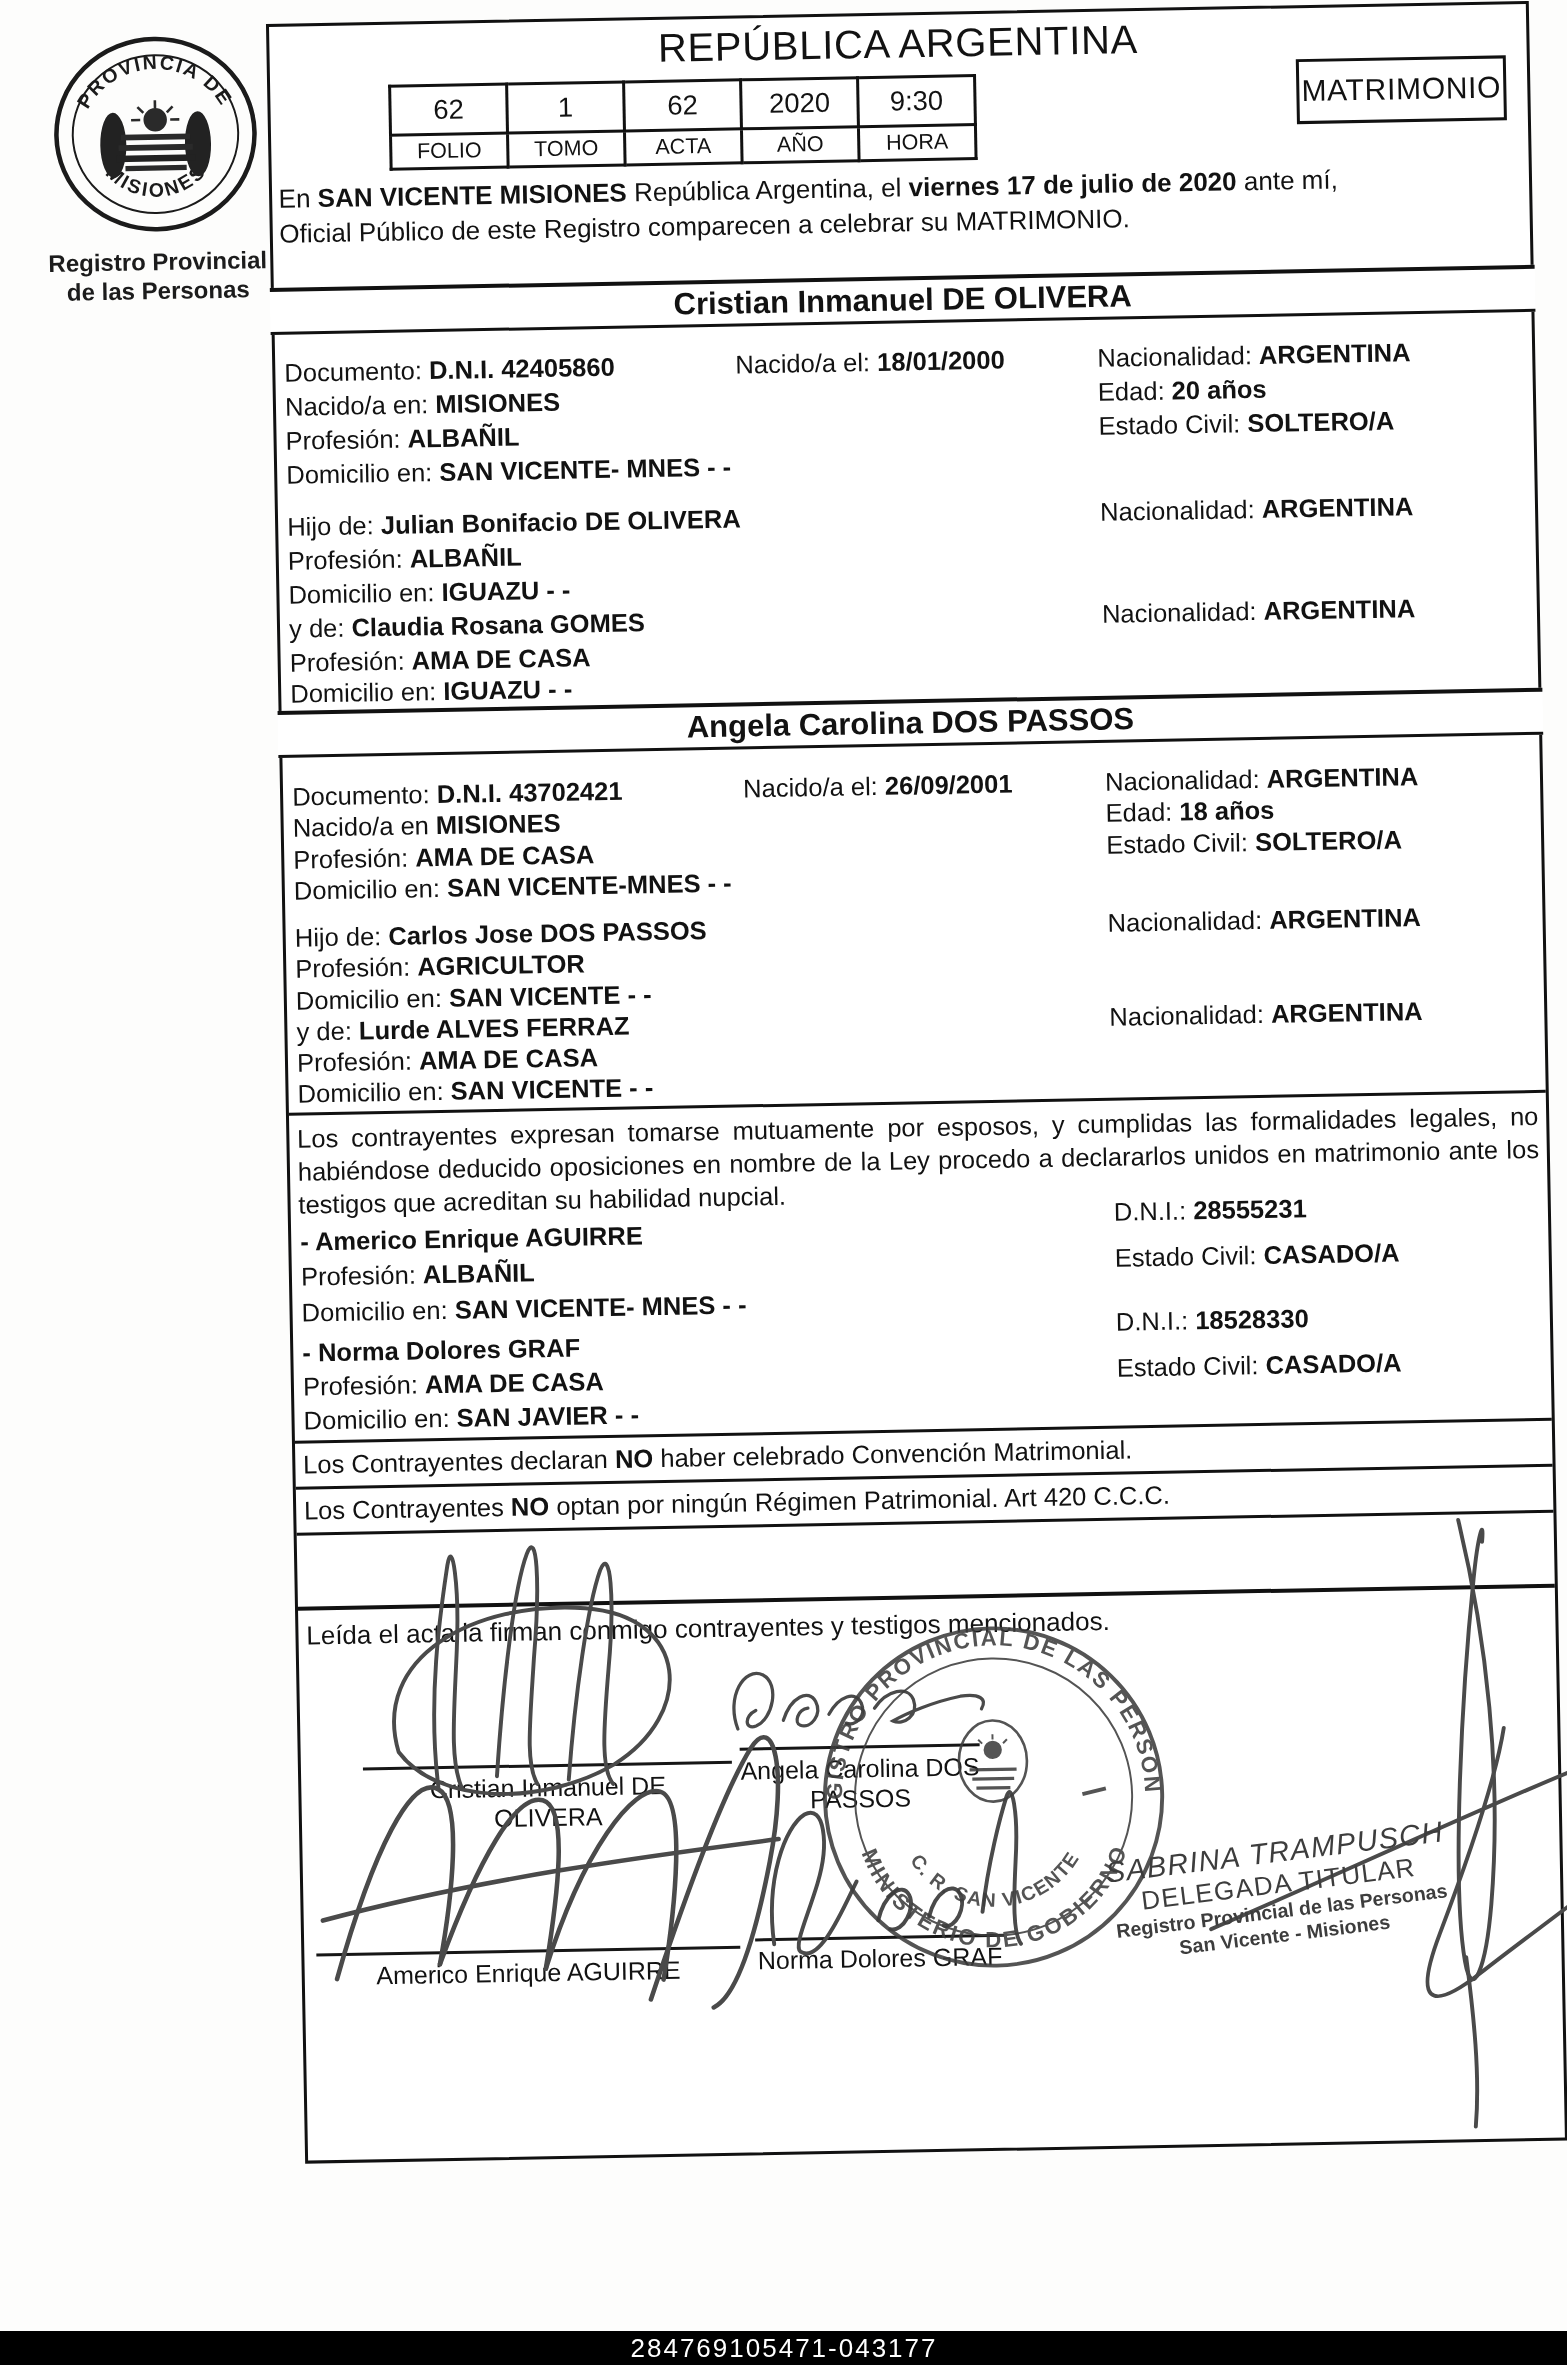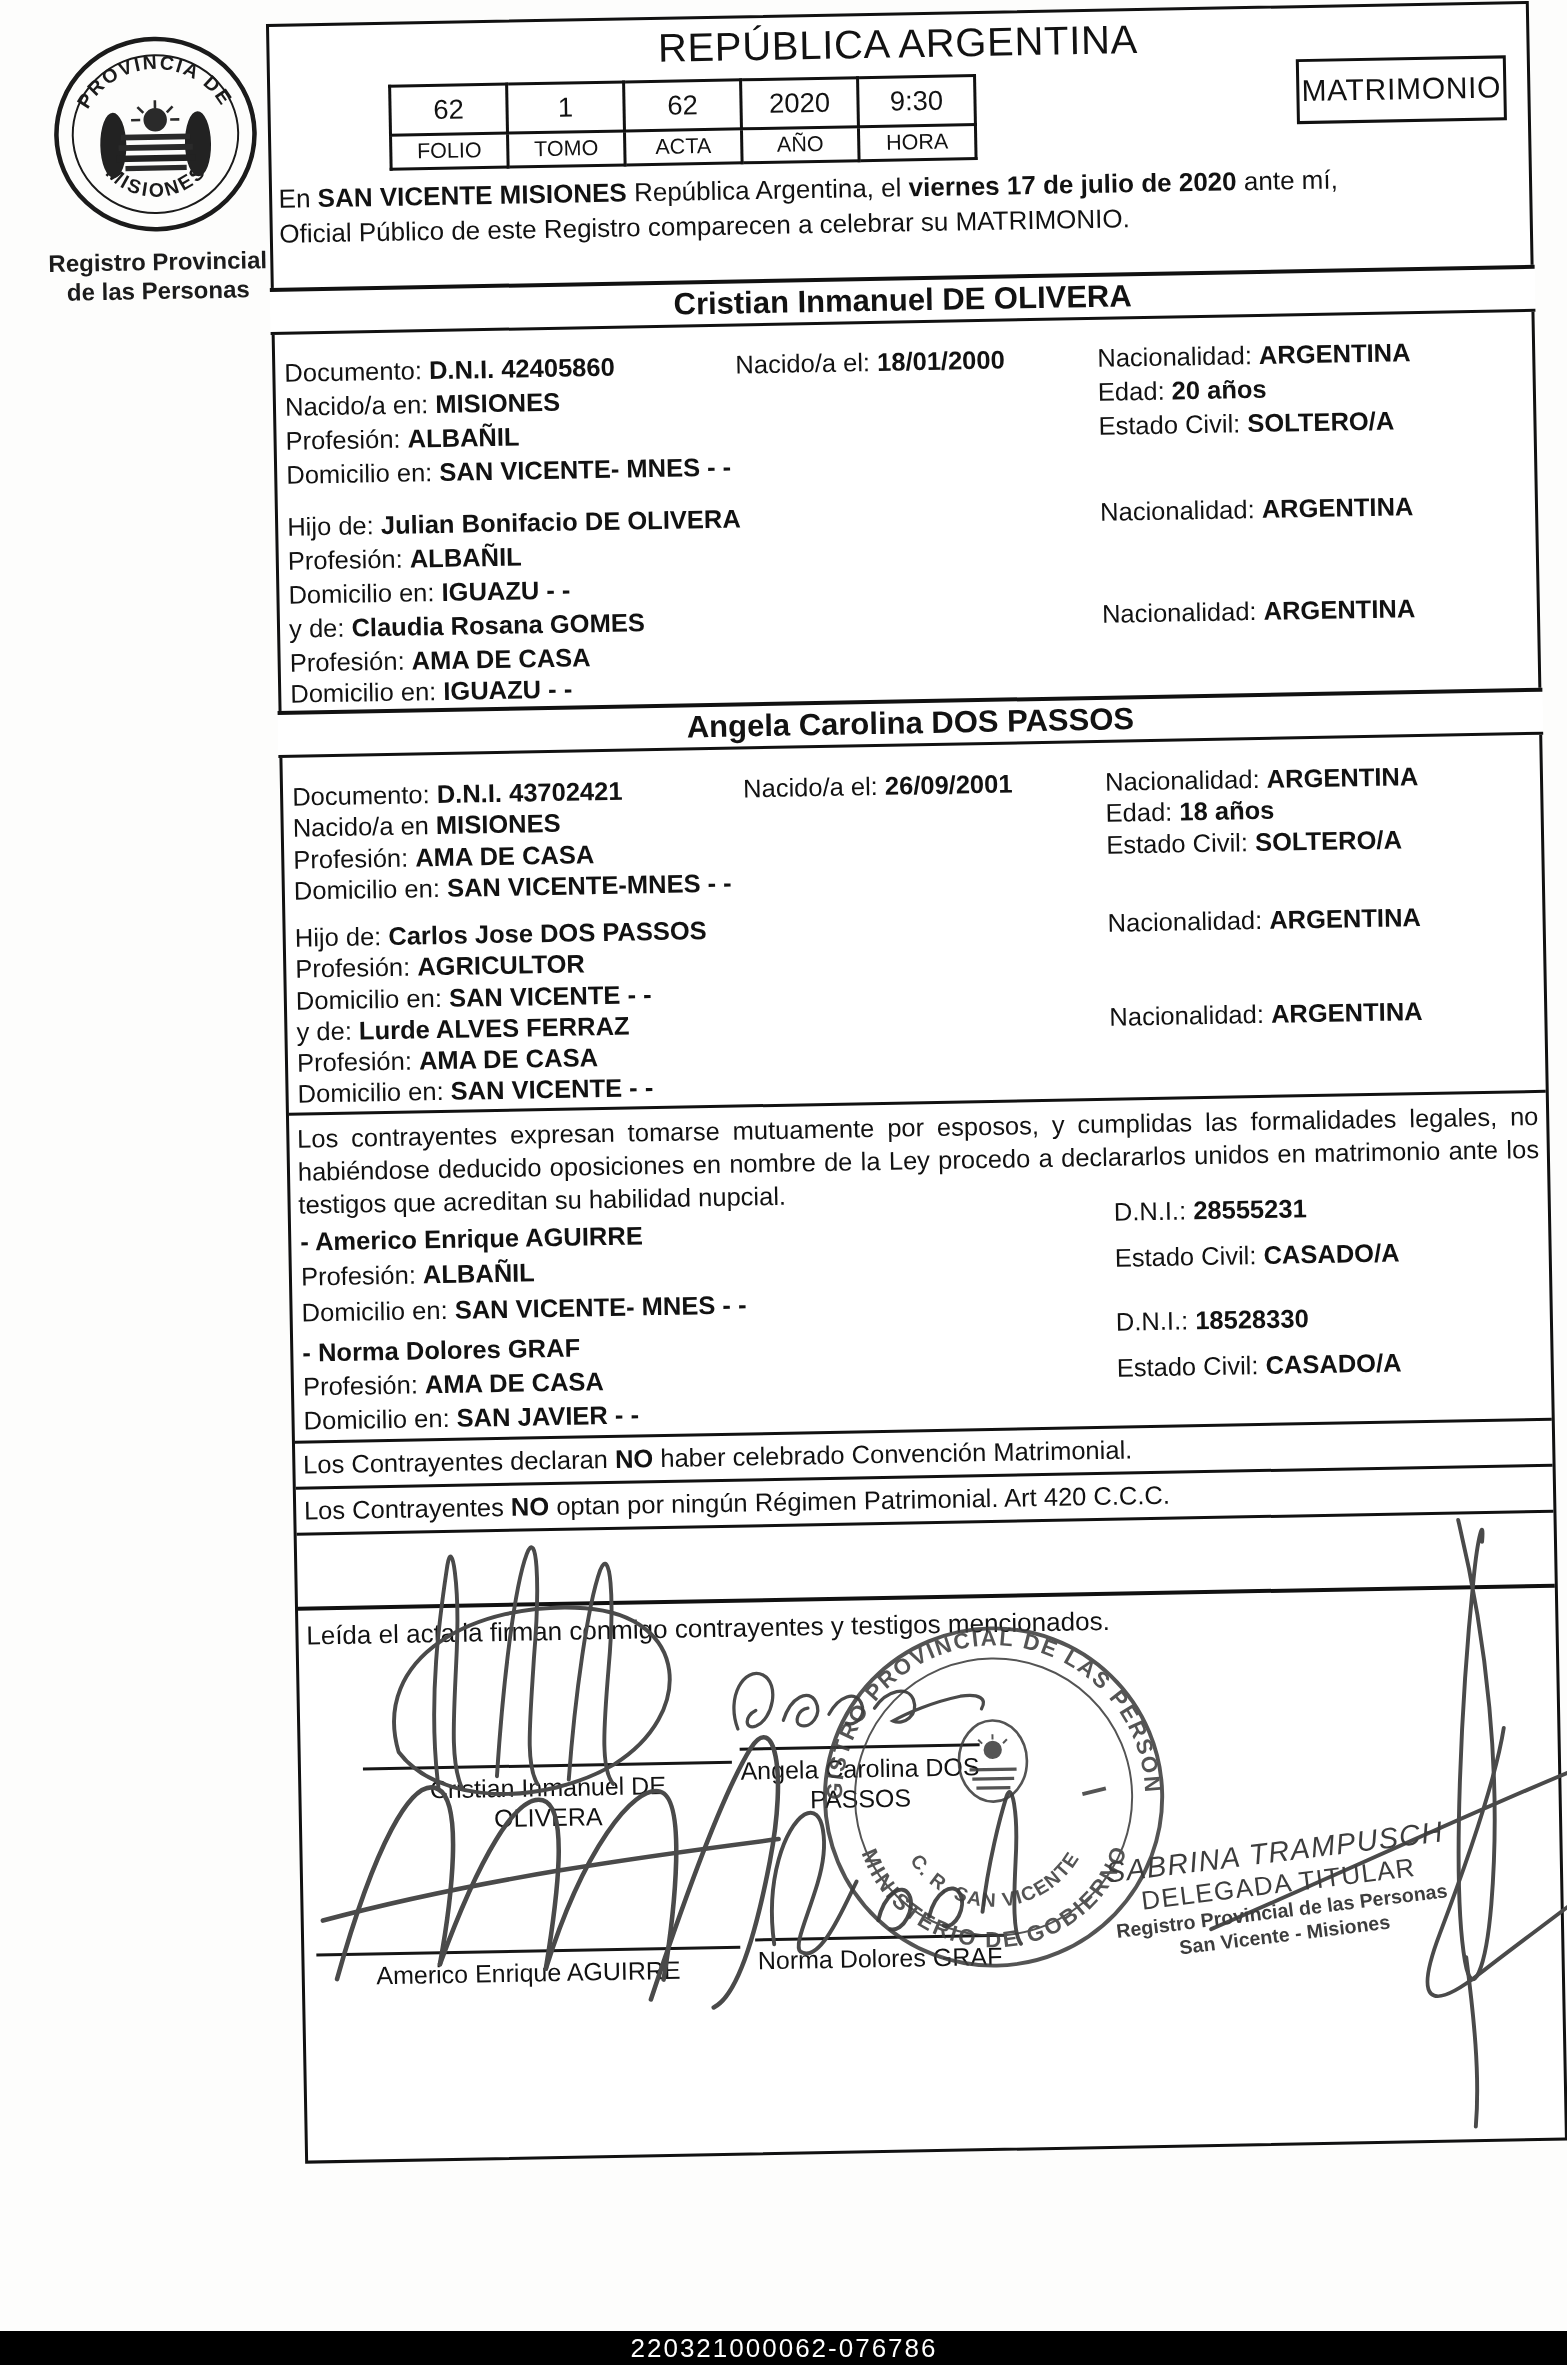--- a/index.html
+++ b/index.html
@@ -343,17 +343,17 @@
       <div class="off-name">SABRINA TRAMPUSCH</div>
       <div class="off-role">DELEGADA TITULAR</div>
       <div class="off-org">Registro Provincial de las Personas</div>
       <div class="off-org">San Vicente - Misiones</div>
     </div>
 
   </div>
 </div>
 
 <div class="footer">
-  <span>220321000062-076786</span>
+  <span>284769105471-043177</span>
 </div>
 
 </div>
 
 
 </body></html>

